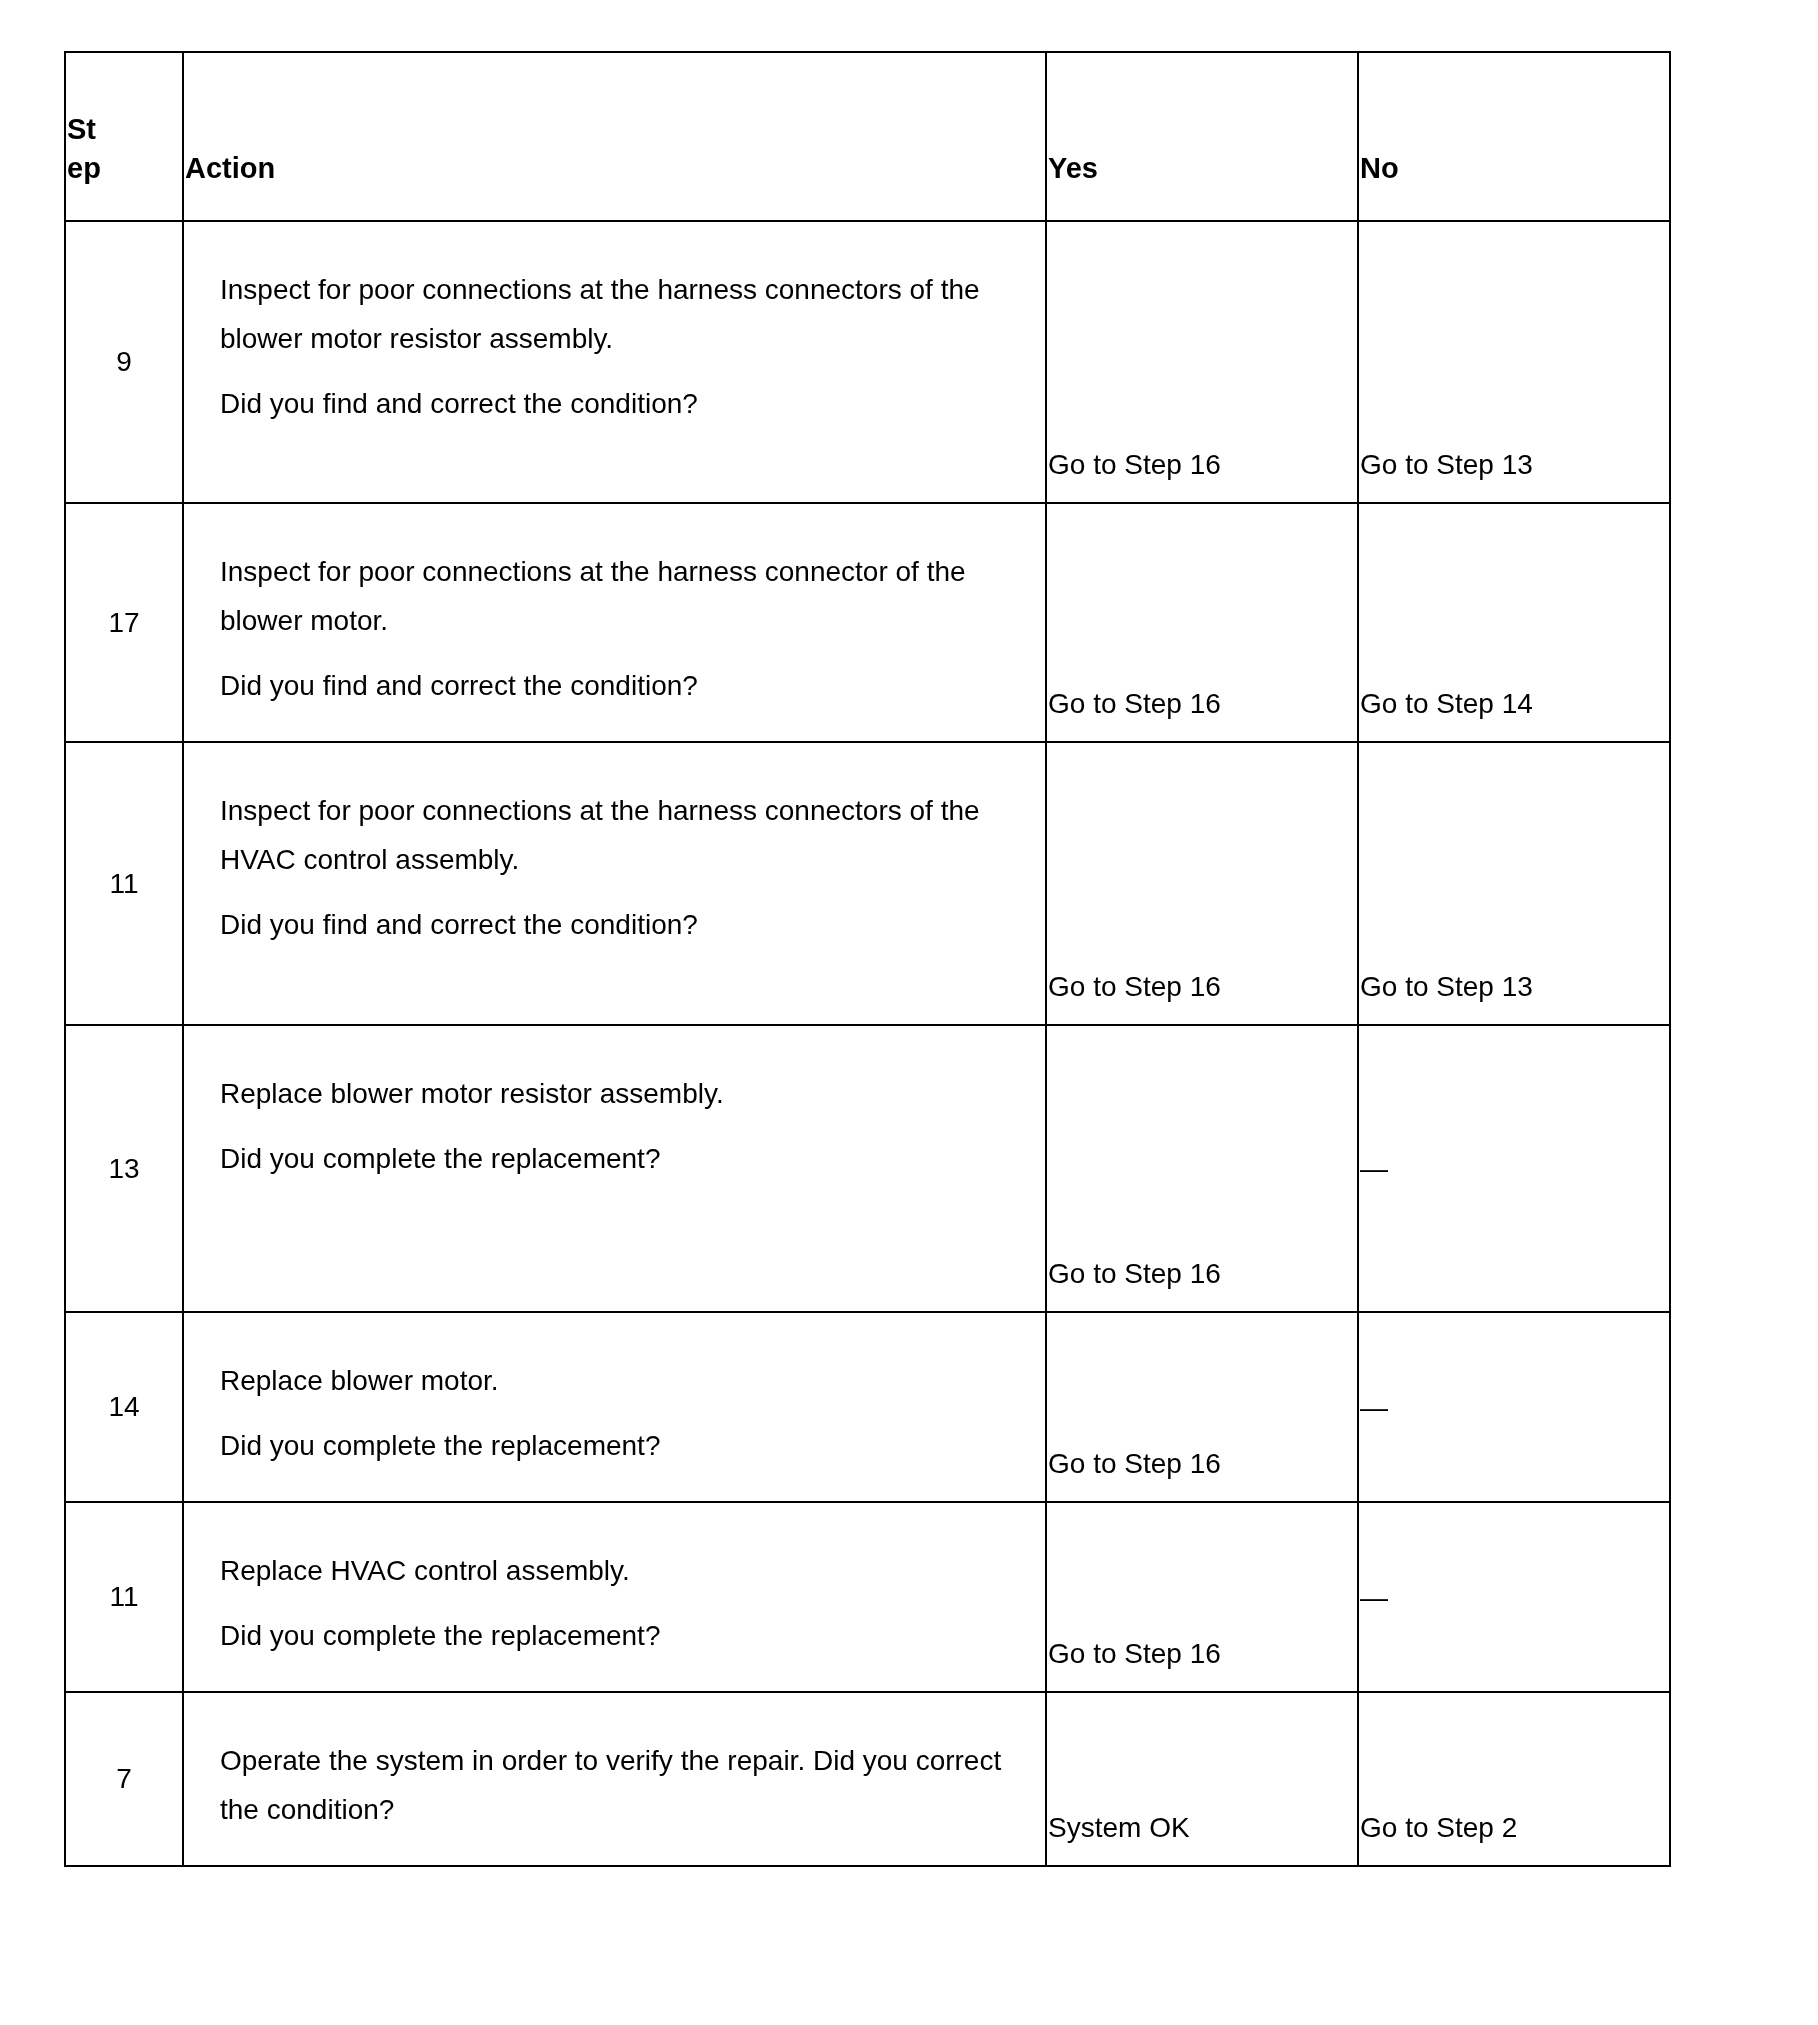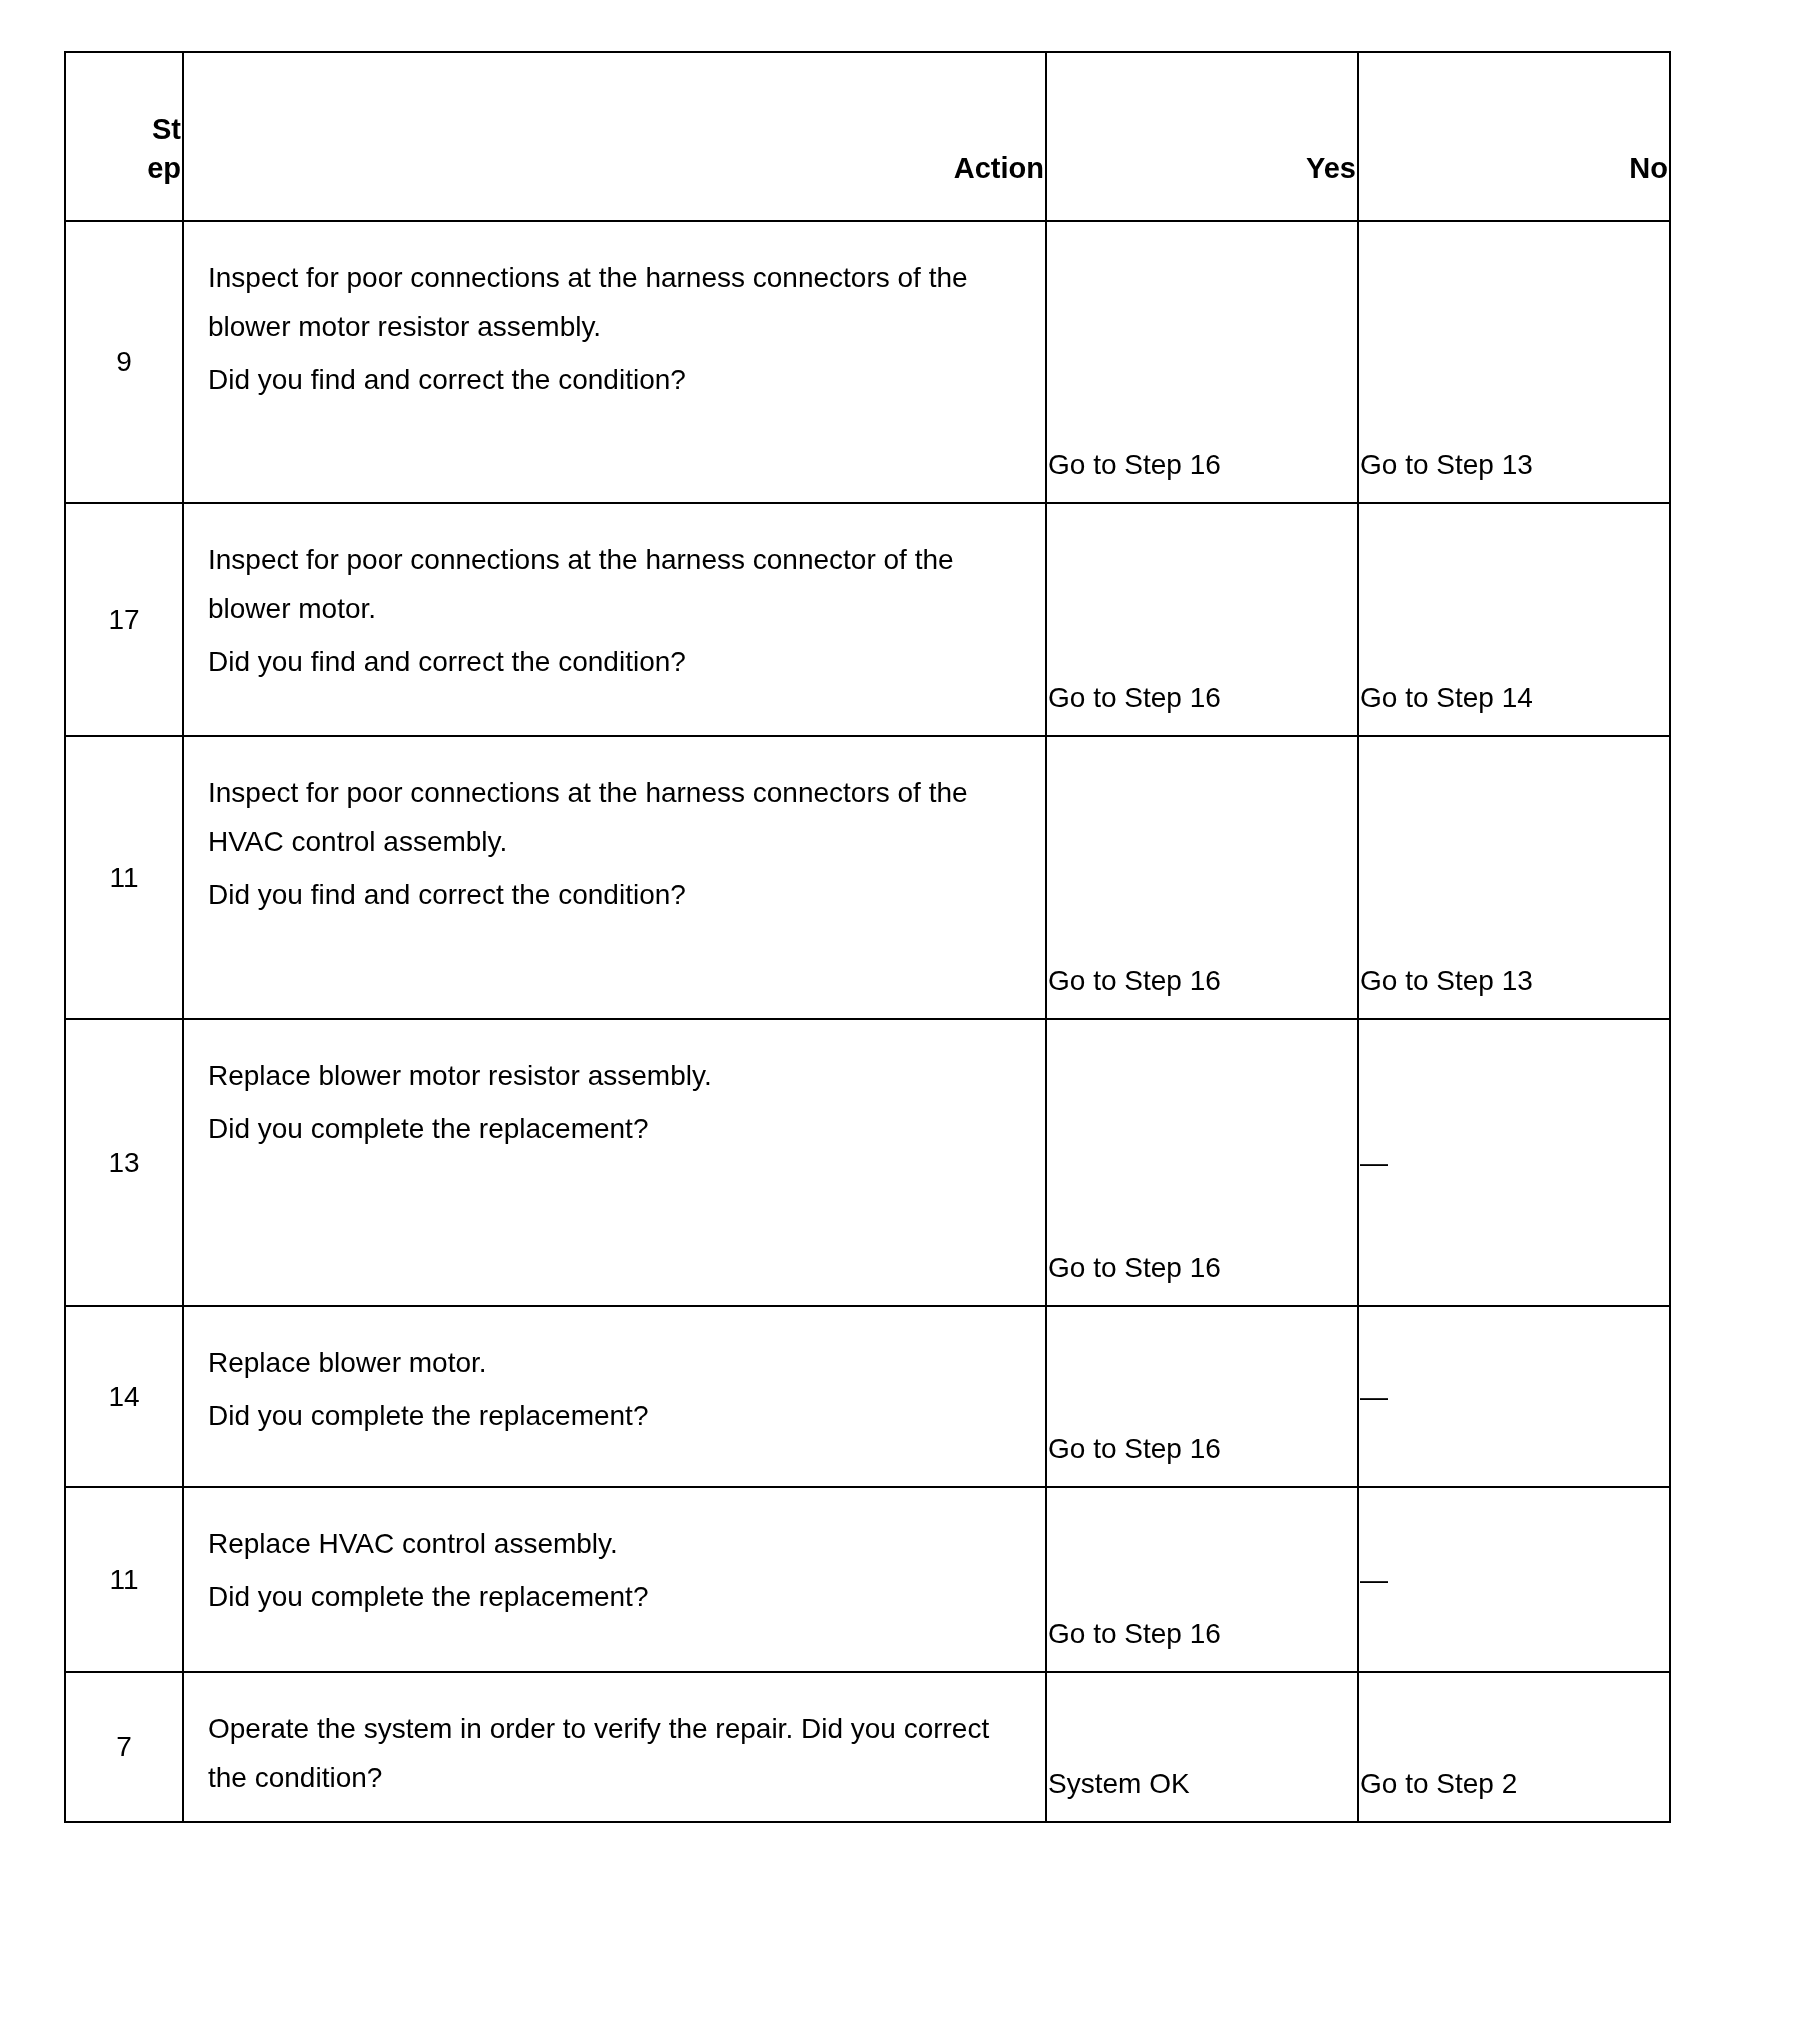--- a/index.html
+++ b/index.html
@@ -25,42 +25,42 @@
     table-layout: fixed;
   }
   table.diag th,
   table.diag td {
     border: 2.3px solid #000000;
     font-family: "Liberation Sans", sans-serif;
   }
   table.diag th {
     font-size: 29px;
     font-weight: bold;
-    text-align: right;
+    text-align: left;
     vertical-align: bottom;
     padding-bottom: 32px;
     line-height: 1.35;
     border-radius: 22px;
   }
   th.step-header {
     white-space: pre-line;
   }
   td.step-cell {
     text-align: center;
     vertical-align: middle;
     font-size: 28px;
   }
   td.action-cell {
     vertical-align: top;
     padding: 27px 23px 15px 20px;
     font-size: 28px;
     line-height: 49px;
   }
   td.action-cell p {
-    margin: 4px;
+    margin: 16px;
   }
   p.gap-0 { margin-top: 0; }
   p.gap-s { margin-top: 15px; }
   p.gap-m { margin-top: 29px; }
   p.gap-l { margin-top: 55px; }
   td.result-cell {
     text-align: left;
     vertical-align: bottom;
     padding-bottom: 21px;
     font-size: 28px;

